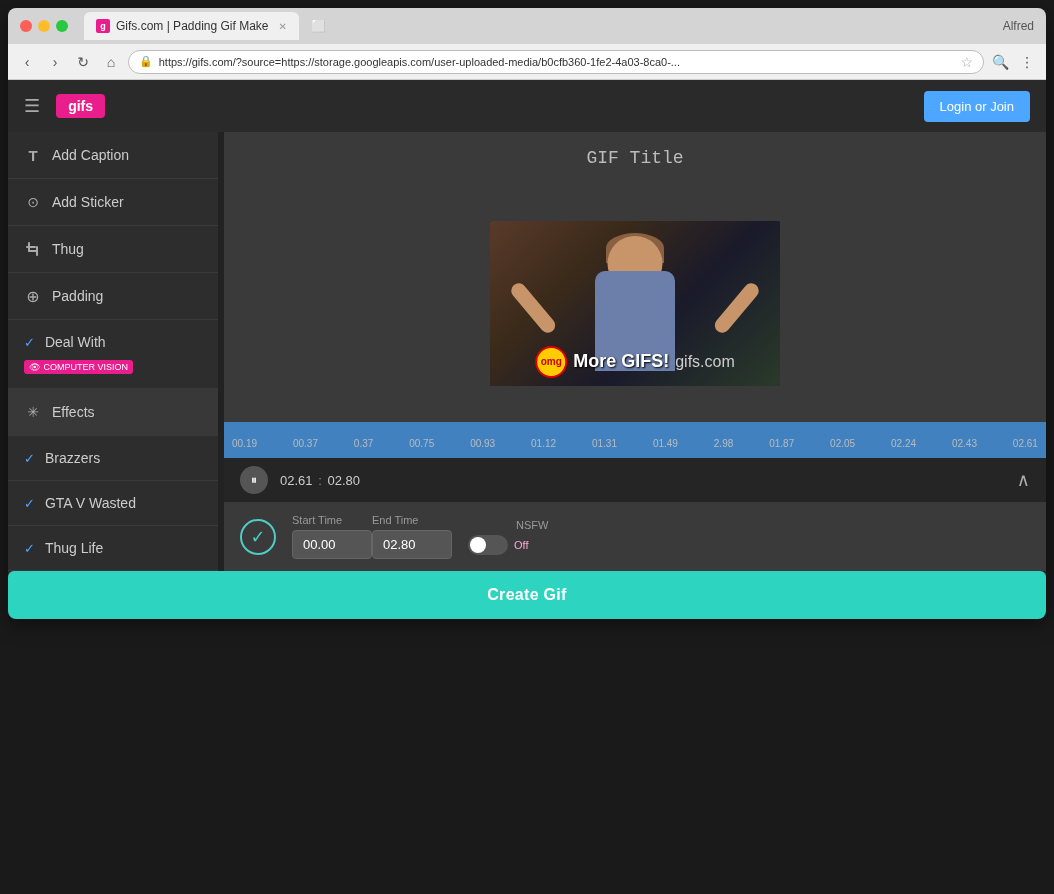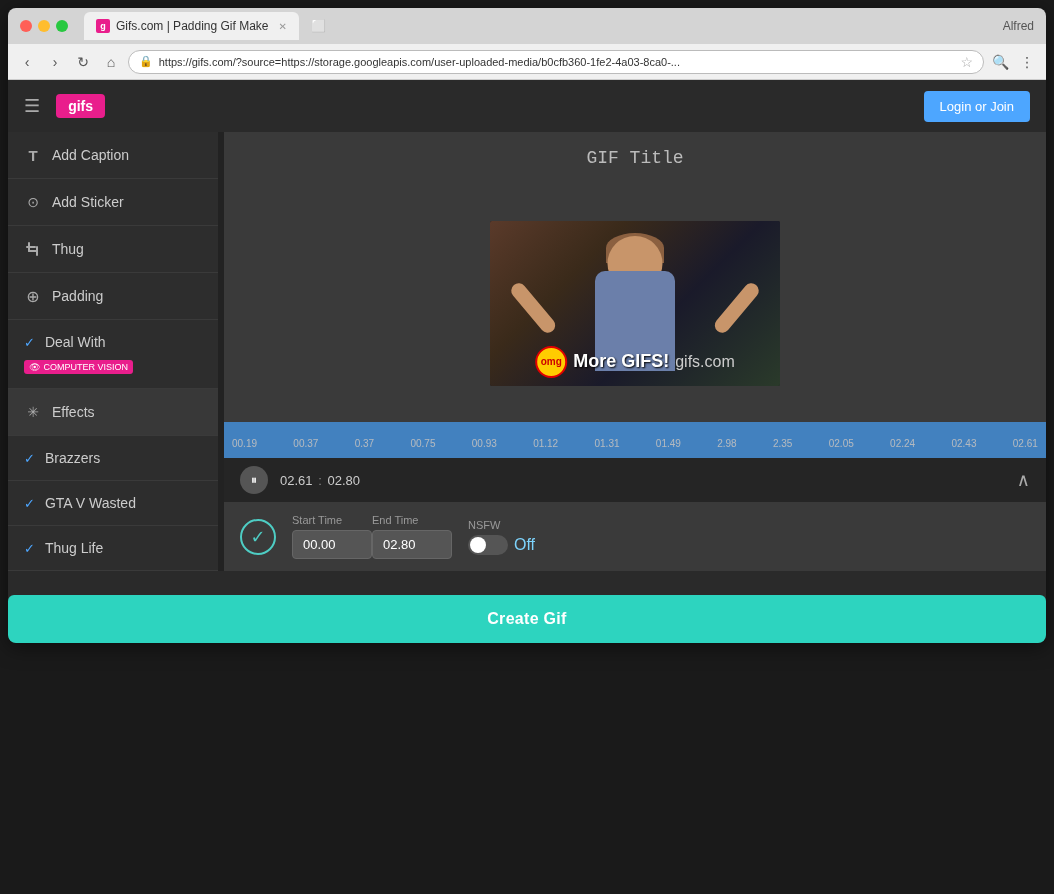--- a/index.html
+++ b/index.html
@@ -469,20 +469,21 @@
 
     .nsfw-section {
       display: flex;
       flex-direction: column;
       gap: 4px;
     }
 
     .nsfw-label {
       color: #999;
       font-size: 11px;
+      margin-left: 48px;
     }
 
     .toggle-container {
       display: flex;
       align-items: center;
       gap: 6px;
     }
 
     .toggle {
       width: 40px;
@@ -497,22 +498,22 @@
       width: 16px;
       height: 16px;
       background: white;
       border-radius: 50%;
       position: absolute;
       top: 2px;
       left: 2px;
     }
 
     .toggle-off-label {
-      color: #7dd3fc;
-      font-size: 16px;
+      color: #f9a8d4;
+      font-size: 11px;
     }
 
     
     .player-bar {
       background: #252525;
       height: 44px;
       display: flex;
       align-items: center;
       padding: 0 16px;
       gap: 12px;
@@ -550,21 +551,20 @@
 
     
     .sidebar-divider {
       width: 6px;
       background: #222;
       cursor: col-resize;
     }
 
     
     .create-gif-section {
-      margin-top: 24px;
     }
 
     .create-gif-btn {
       width: 100%;
       height: 48px;
       background: #2dd4bf;
       border: none;
       border-radius: 6px;
       color: white;
       font-size: 16px;
@@ -740,21 +740,21 @@
               <div class="timeline-bar">
                 <span class="timeline-marker">00.19</span>
                 <span class="timeline-marker">00.37</span>
                 <span class="timeline-marker">0.37</span>
                 <span class="timeline-marker">00.75</span>
                 <span class="timeline-marker">00.93</span>
                 <span class="timeline-marker">01.12</span>
                 <span class="timeline-marker">01.31</span>
                 <span class="timeline-marker">01.49</span>
                 <span class="timeline-marker">2.98</span>
-                <span class="timeline-marker">2.35</span>
+                <span class="timeline-marker">01.87</span>
                 <span class="timeline-marker">02.05</span>
                 <span class="timeline-marker">02.24</span>
                 <span class="timeline-marker">02.43</span>
                 <span class="timeline-marker">02.61</span>
               </div>
             </div>
 
             <div class="player-bar">
               <div class="play-btn">
                 <span>⏸</span>

